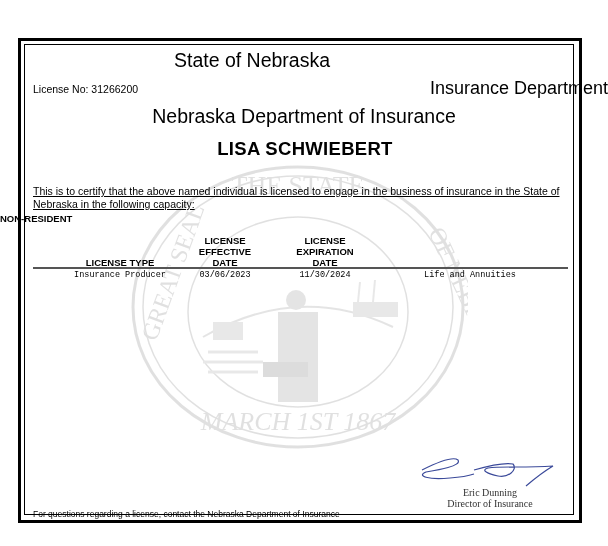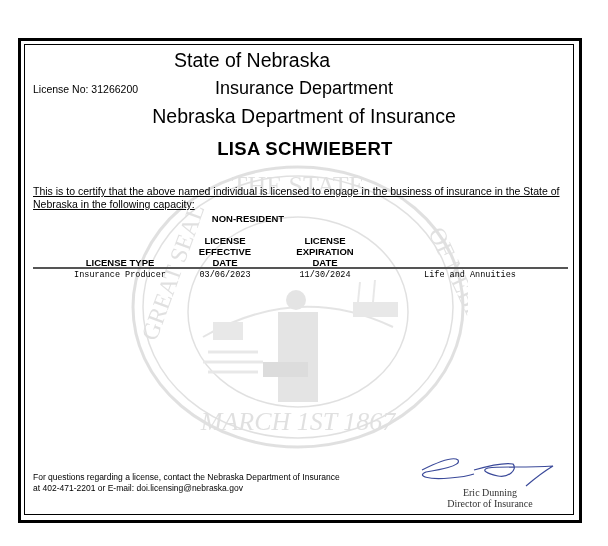--- a/index.html
+++ b/index.html
@@ -5,31 +5,31 @@
   html, body { margin: 0; padding: 0; background: #ffffff; }
   body { width: 608px; height: 546px; position: relative; overflow: hidden;
          font-family: "Liberation Sans", sans-serif; color: #000; }
   .outer { position: absolute; left: 18px; top: 38px; width: 558px; height: 479px;
            border: 3px solid #000; }
   .inner { position: absolute; left: 24px; top: 44px; width: 548px; height: 469px;
            border: 1px solid #000; }
   .seal { position: absolute; left: 128px; top: 162px; width: 340px; height: 290px; opacity: 0.22; }
   .abs { position: absolute; }
   .t1 { left: 0; width: 504px; top: 49px; text-align: center; font-size: 19.5px; }
-  .t2 { left: 0; width: 608px; top: 78px; text-align: center; font-size: 18px; }
+  .t2 { left: 0; width: 608px; top: 78px; text-align: right; font-size: 18px; }
   .lic { left: 33px; top: 83px; font-size: 10.5px; }
   .t3 { left: 0; width: 608px; top: 105px; text-align: center; font-size: 19.5px; }
   .name { left: 1px; width: 608px; top: 138px; text-align: center; font-size: 18.5px;
           font-weight: bold; letter-spacing: 0.3px; }
   .cert { left: 33px; top: 185px; width: 540px; font-size: 10.5px; line-height: 13px; text-decoration: underline; }
-  .cap { left: 0; width: 496px; top: 213px; text-align: center; font-size: 9.5px; font-weight: bold; }
+  .cap { left: 0; width: 496px; top: 213px; font-size: 9.5px; font-weight: bold; }
   .th { font-size: 9.5px; font-weight: bold; text-align: center; line-height: 11px; }
   .rule { left: 33px; top: 267px; width: 535px; height: 0; border-top: 2px solid #555; }
   .td { font-size: 8.5px; text-align: center; top: 270px; font-family: Liberation Mono, monospace; }
-  .contact { left: 33px; top: 472px; font-size: 8.5px; line-height: 11px; }
+  .contact { left: 33px; top: 509px; font-size: 8.5px; line-height: 11px; }
   .sig { left: 408px; top: 448px; width: 150px; height: 40px; }
   .signame { left: 420px; width: 140px; top: 487px; text-align: center;
              font-family: "Liberation Serif", serif; font-size: 10px; line-height: 11px; color: #333; }
 </style>
 </head>
 <body>
 
 <div class="outer"></div>
 <div class="inner"></div>
 
@@ -82,21 +82,20 @@
 
 <div class="abs rule"></div>
 
 <div class="abs td" style="left:50px;width:140px;">Insurance Producer</div>
 <div class="abs td" style="left:185px;width:80px;">03/06/2023</div>
 <div class="abs td" style="left:275px;width:100px;">11/30/2024</div>
 <div class="abs td" style="left:395px;width:150px;">Life and Annuities</div>
 
 <div class="abs contact">
   <div>For questions regarding a license, contact the Nebraska Department of Insurance</div>
-  <div>at 402-471-2201 or E-mail: doi.licensing@nebraska.gov</div>
 </div>
 
 <svg class="abs sig" viewBox="0 0 150 40">
   <path d="M14 22 C30 14, 45 8, 50 12 C54 18, 30 22, 18 24 C8 28, 20 32, 42 30 C55 29, 60 28, 66 26" fill="none" stroke="#3b4a9a" stroke-width="1.2"></path>
   <path d="M66 22 C80 18, 95 14, 105 16 C110 22, 100 30, 90 28 C80 26, 72 22, 80 20 C95 18, 115 20, 145 18 C135 24, 125 32, 118 38" fill="none" stroke="#3b4a9a" stroke-width="1.2"></path>
 </svg>
 <div class="abs signame">
   <div>Eric Dunning</div>
   <div>Director of Insurance</div>
 </div>

